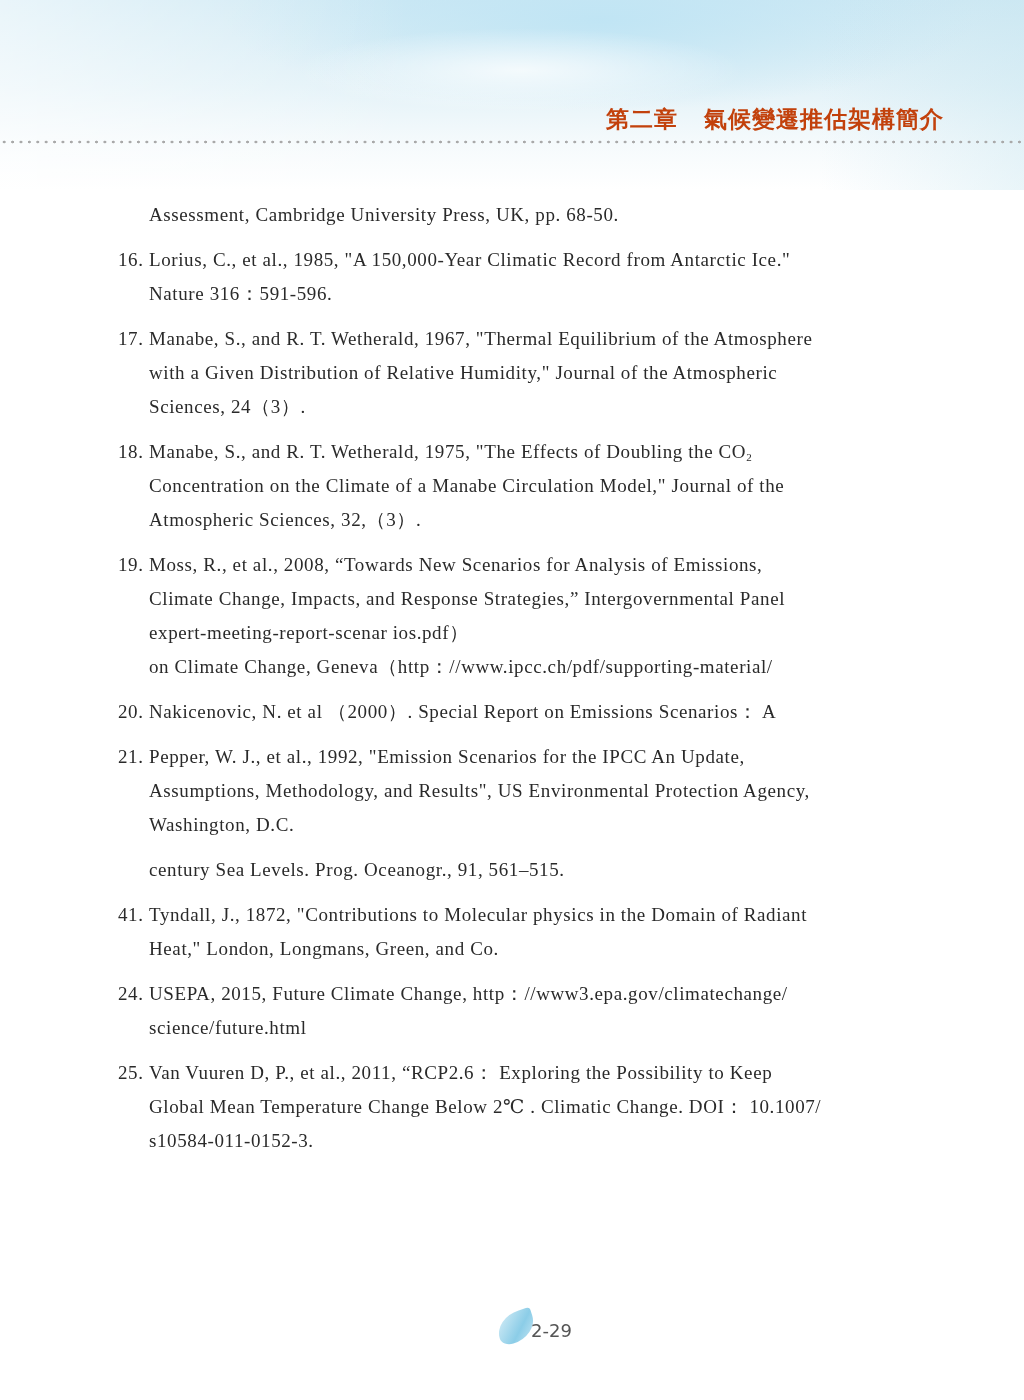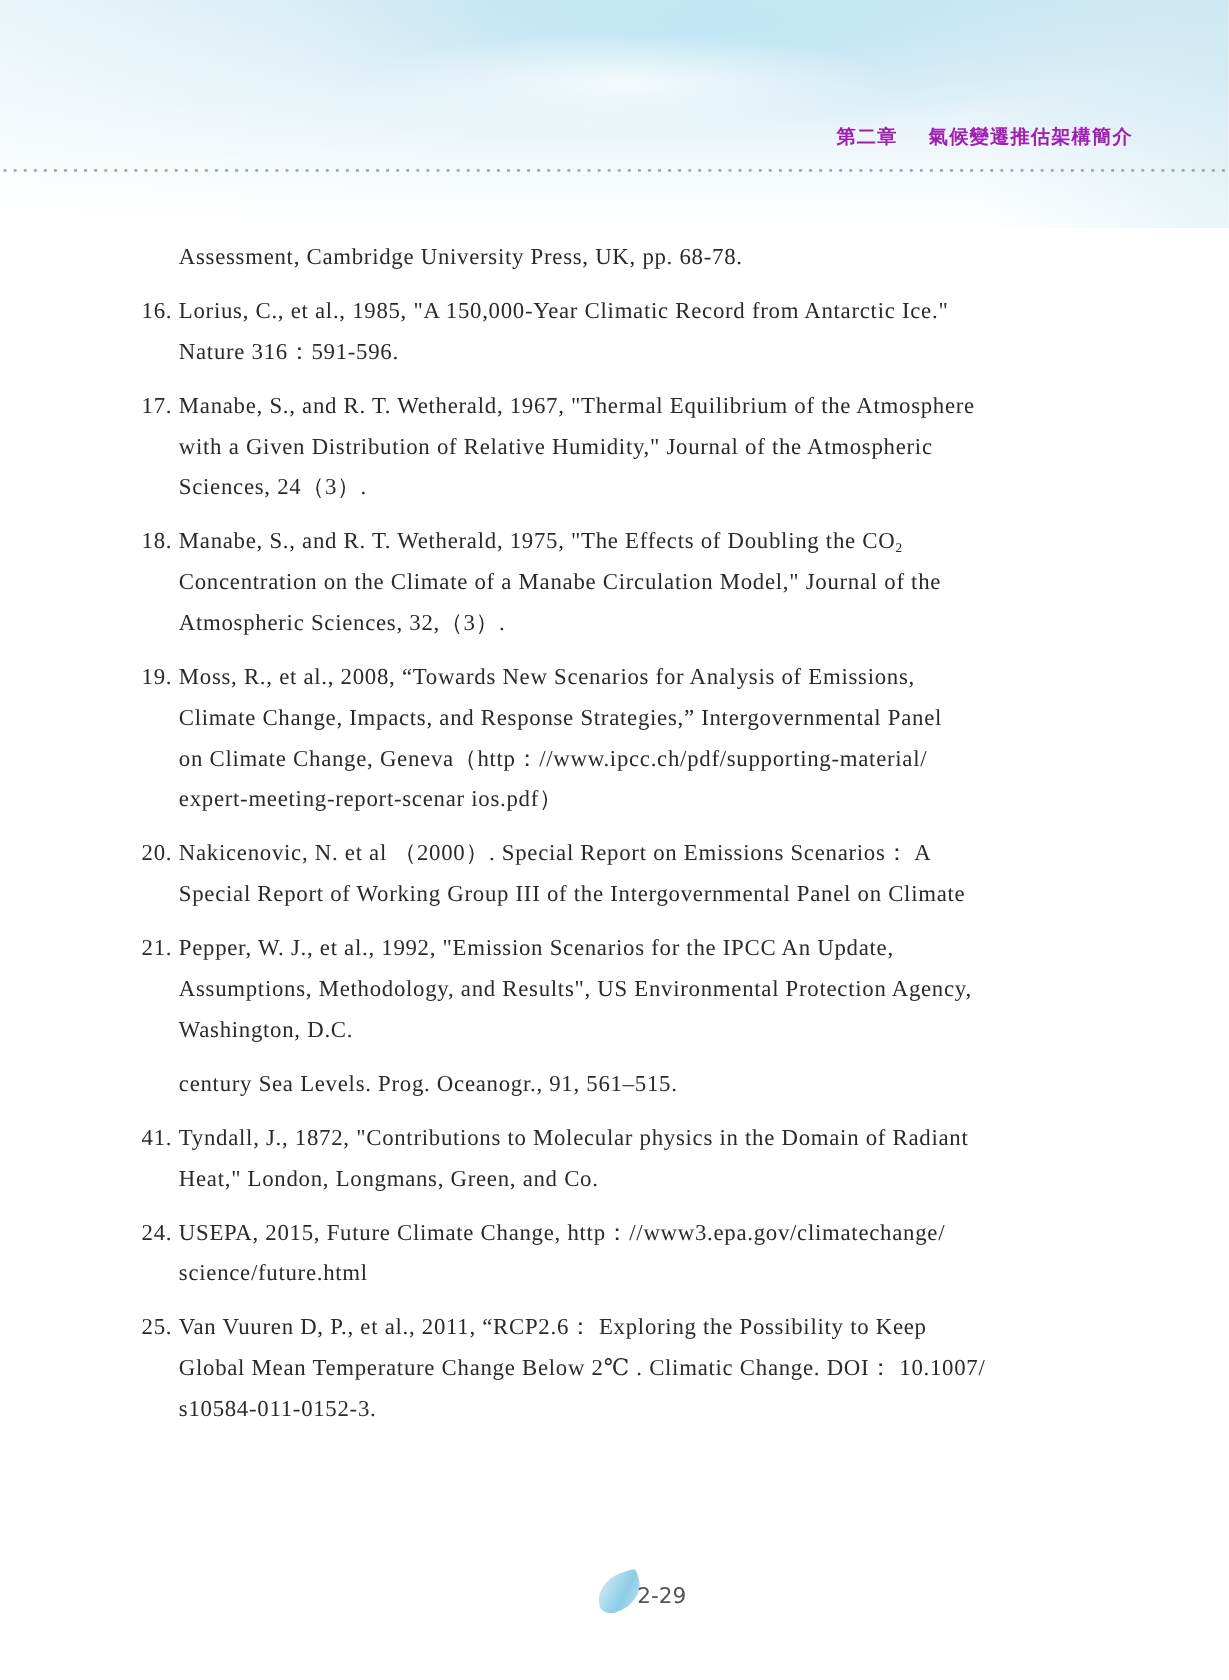--- a/index.html
+++ b/index.html
@@ -14,21 +14,21 @@
       radial-gradient(ellipse 320px 60px at 520px 70px, rgba(255,255,255,0.75), rgba(255,255,255,0) 70%),
       radial-gradient(ellipse 500px 120px at 600px 20px, rgba(190,228,244,0.9), rgba(190,228,244,0) 75%),
       linear-gradient(180deg, #cfe9f4 0%, #e3f2f8 45%, #f5fafc 75%, #ffffff 100%);
   }
   .header-bg::after {
     content: ""; position: absolute; left: 0; top: 0; right: 0; bottom: 0;
     background: linear-gradient(90deg, rgba(255,255,255,0.55) 0%, rgba(255,255,255,0) 40%, rgba(255,255,255,0) 80%, rgba(200,230,240,0.4) 100%);
   }
   .chapter-title {
     position: absolute; right: 80px; top: 104px;
-    font-family: "DejaVu Sans", sans-serif; font-size: 16px; color: #a21caf;
+    font-family: "DejaVu Sans", sans-serif; font-size: 23px; color: #c2410c;
     letter-spacing: 1px; font-weight: bold; text-align: right;
   }
   .chapter-title .gap { display: inline-block; width: 26px; }
   .dots {
     position: absolute; left: 0; top: 140px; width: 1024px; height: 4px;
     background-image: radial-gradient(circle, #a9a9a9 1.3px, transparent 1.6px);
     background-size: 8.4px 4px; background-repeat: repeat-x;
   }
   .content {
     position: absolute; left: 118px; top: 198px; width: 788px;
@@ -52,21 +52,21 @@
 </head>
 <body>
 
 <div class="header-bg"></div>
 <div class="chapter-title">
   <span>第二章</span><span class="gap"></span><span>氣候變遷推估架構簡介</span>
 </div>
 <div class="dots"></div>
 
 <div class="content">
-  <div class="line cont ref">Assessment, Cambridge University Press, UK, pp. 68-78.</div>
+  <div class="line cont ref">Assessment, Cambridge University Press, UK, pp. 68-50.</div>
 
   <div class="ref">
     <div class="line"><span class="ref-num">16.</span><span>Lorius, C., et al., 1985, "A 150,000-Year Climatic Record from Antarctic Ice."</span></div>
     <div class="line cont">Nature 316：591-596.</div>
   </div>
 
   <div class="ref">
     <div class="line"><span class="ref-num">17.</span><span>Manabe, S., and R. T. Wetherald, 1967, "Thermal Equilibrium of the Atmosphere</span></div>
     <div class="line cont">with a Given Distribution of Relative Humidity," Journal of the Atmospheric</div>
     <div class="line cont">Sciences, 24（3）.</div>
@@ -74,27 +74,26 @@
 
   <div class="ref">
     <div class="line"><span class="ref-num">18.</span><span>Manabe, S., and R. T. Wetherald, 1975, "The Effects of Doubling the CO</span><sub>2</sub></div>
     <div class="line cont">Concentration on the Climate of a Manabe Circulation Model," Journal of the</div>
     <div class="line cont">Atmospheric Sciences, 32,（3）.</div>
   </div>
 
   <div class="ref">
     <div class="line"><span class="ref-num">19.</span><span>Moss, R., et al., 2008, “Towards New Scenarios for Analysis of Emissions,</span></div>
     <div class="line cont">Climate Change, Impacts, and Response Strategies,” Intergovernmental Panel</div>
+    <div class="line cont">expert-meeting-report-scenar ios.pdf）</div>
     <div class="line cont">on Climate Change, Geneva（http：//www.ipcc.ch/pdf/supporting-material/</div>
-    <div class="line cont">expert-meeting-report-scenar ios.pdf）</div>
   </div>
 
   <div class="ref">
     <div class="line"><span class="ref-num">20.</span><span>Nakicenovic, N. et al （2000）. Special Report on Emissions Scenarios： A</span></div>
-    <div class="line cont">Special Report of Working Group III of the Intergovernmental Panel on Climate</div>
   </div>
 
   <div class="ref">
     <div class="line"><span class="ref-num">21.</span><span>Pepper, W. J., et al., 1992, "Emission Scenarios for the IPCC An Update,</span></div>
     <div class="line cont">Assumptions, Methodology, and Results", US Environmental Protection Agency,</div>
     <div class="line cont">Washington, D.C.</div>
   </div>
 
   <div class="ref">
     <div class="line cont">century Sea Levels. Prog. Oceanogr., 91, 561–515.</div>

